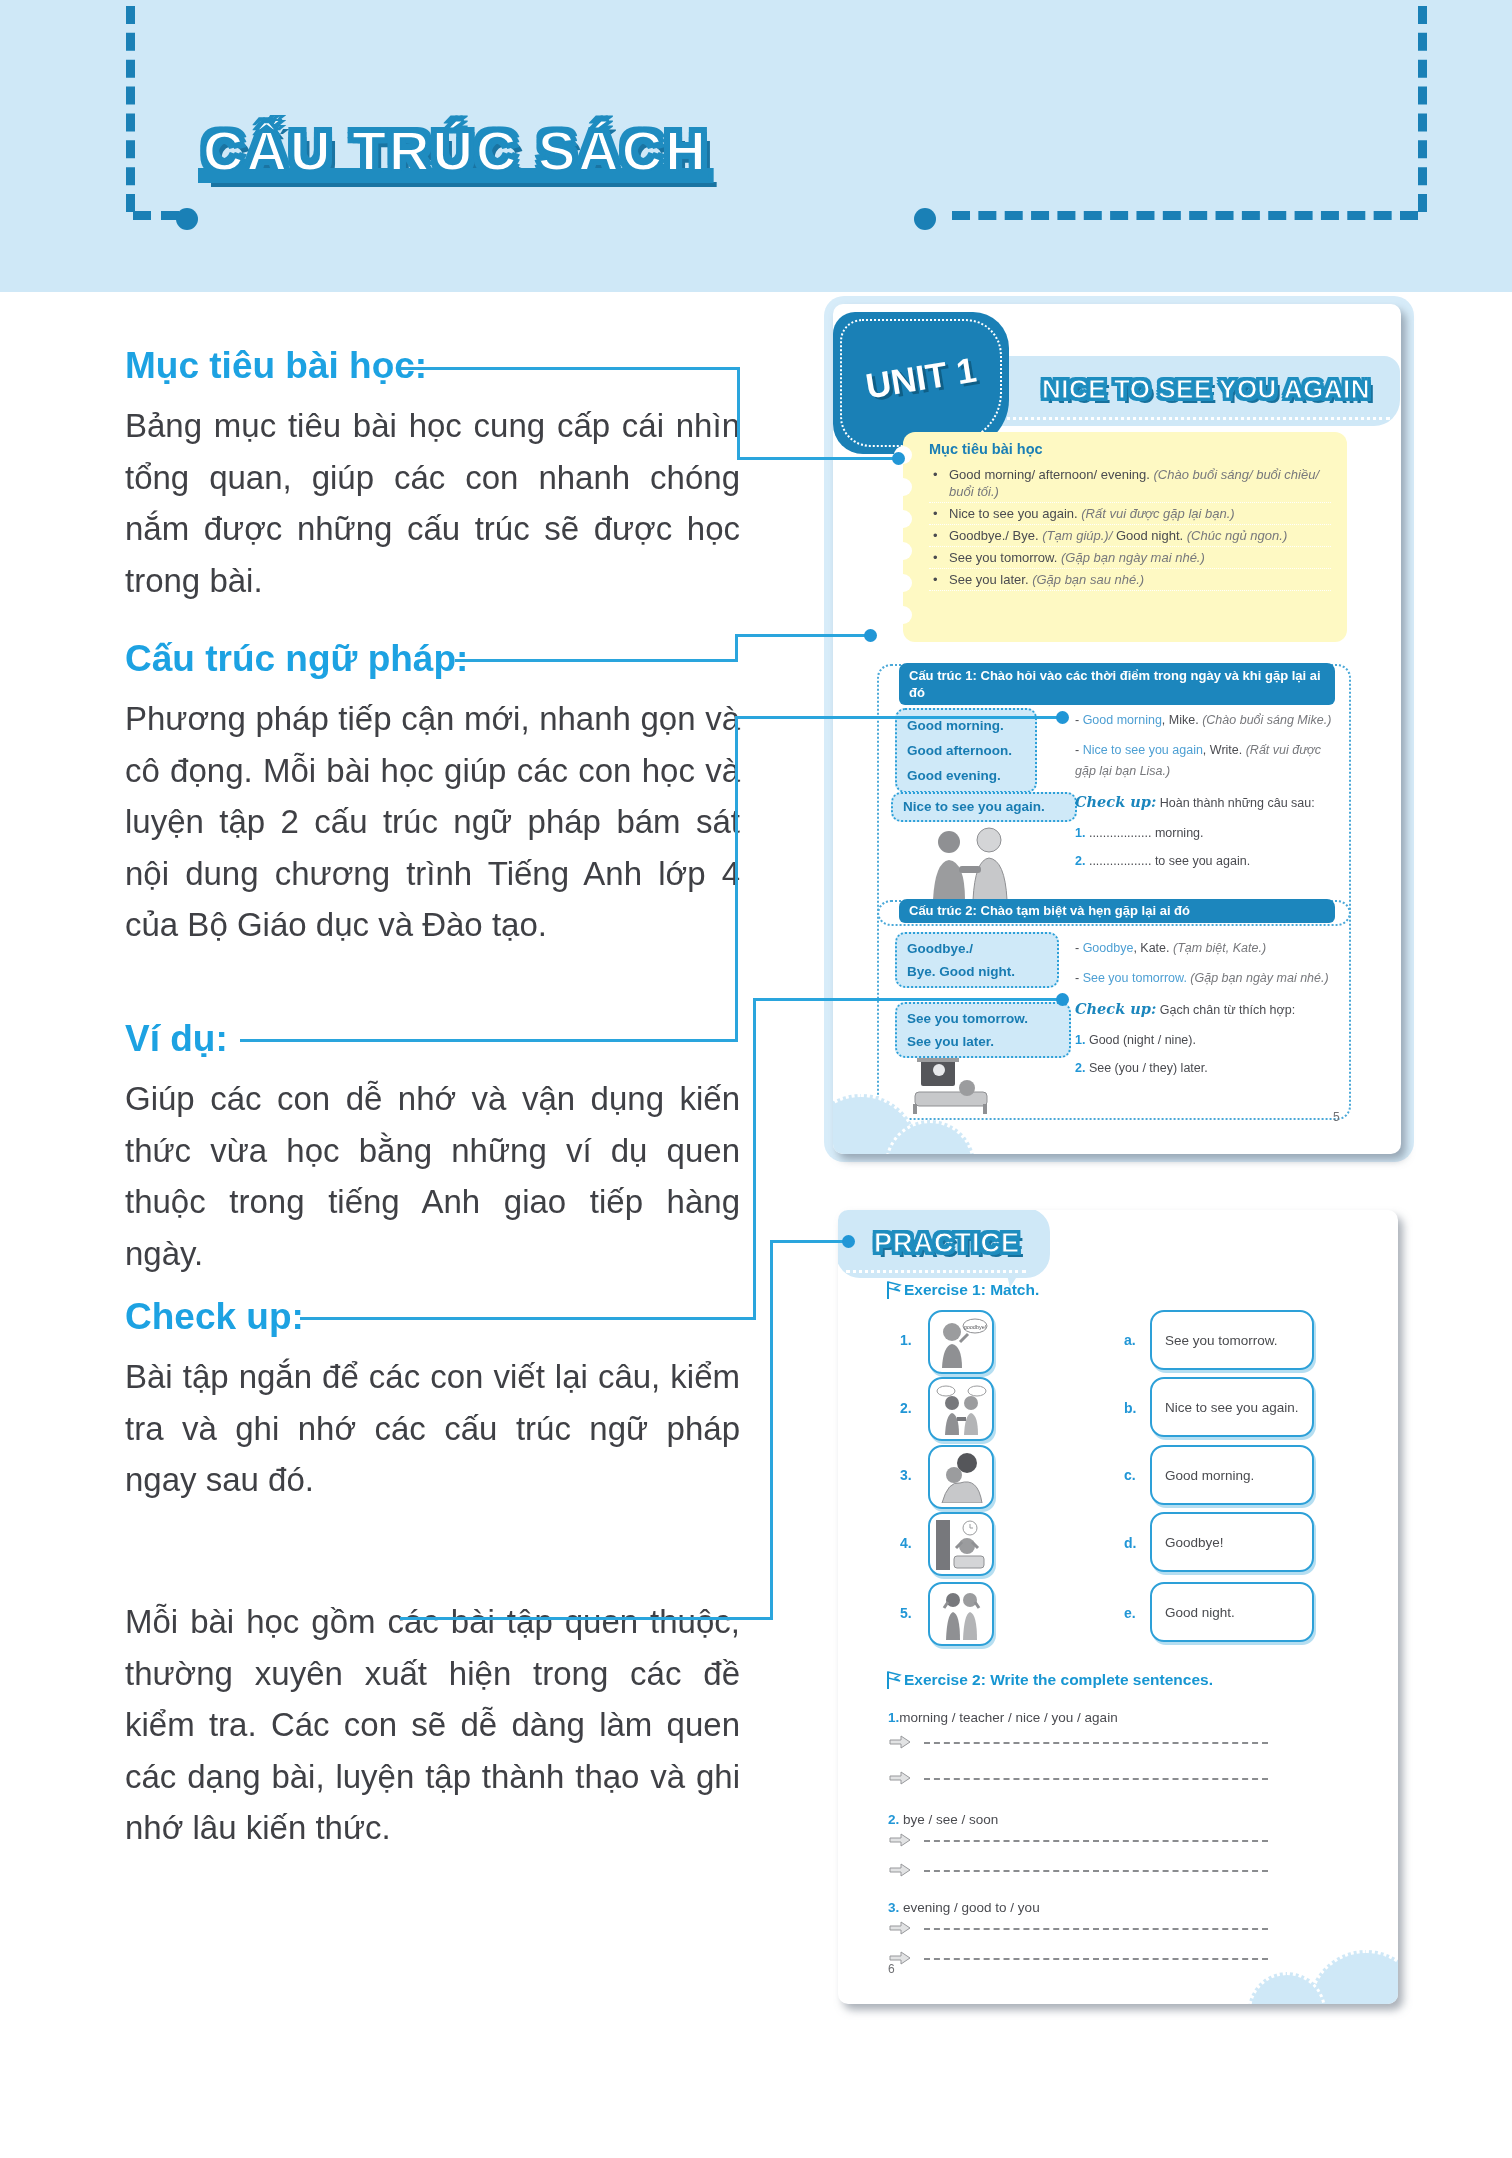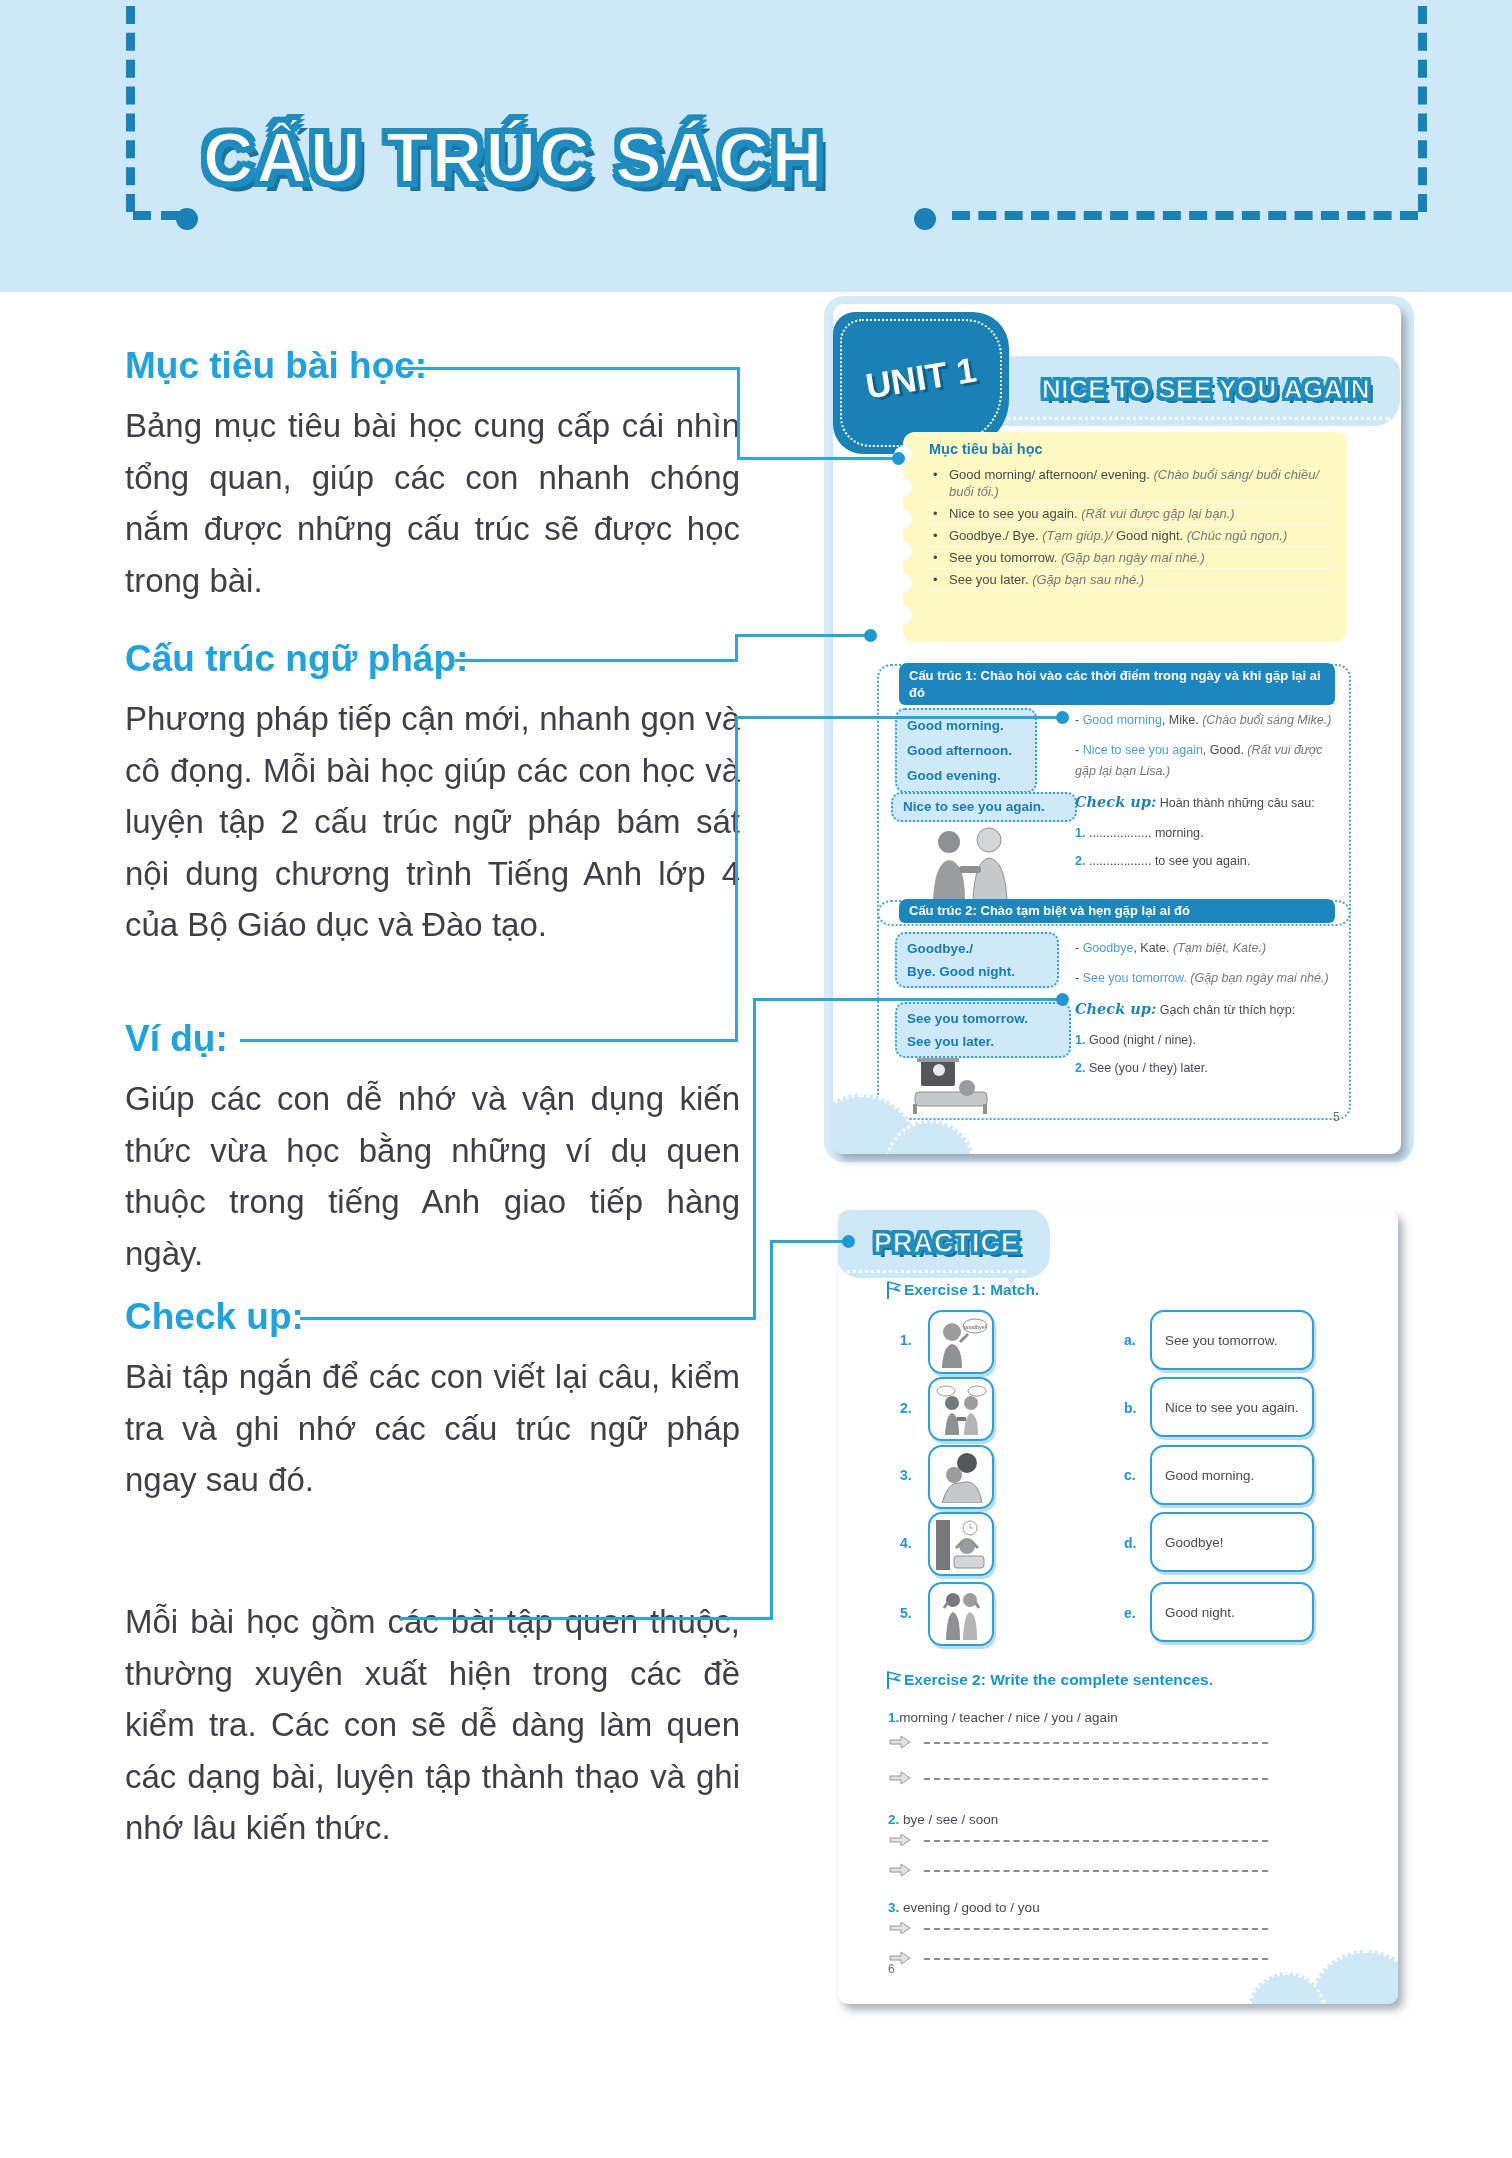--- a/index.html
+++ b/index.html
@@ -5,24 +5,24 @@
   html,body{margin:0;padding:0;background:#fff;}
   #canvas{position:relative;width:1512px;height:2158px;background:#ffffff;overflow:hidden;
           font-family:"Liberation Sans",sans-serif;}
   
   .band{position:absolute;left:0;top:0;width:1512px;height:292px;background:#cfe8f7;}
   .dash-v1{position:absolute;left:126px;top:6px;height:206px;width:0;border-left:9px dashed #1a80b6;}
   .dash-h1{position:absolute;left:133px;top:211px;width:46px;height:0;border-top:9px dashed #1a80b6;}
   .dash-h2{position:absolute;left:952px;top:211px;width:466px;height:0;border-top:9px dashed #1a80b6;}
   .dash-v2{position:absolute;left:1418px;top:6px;height:206px;width:0;border-left:9px dashed #1a80b6;}
   .bdot{position:absolute;width:22px;height:22px;border-radius:50%;background:#1a80b6;}
-  .main-title{position:absolute;left:203px;top:118px;margin:0;font-size:70px;font-weight:bold;letter-spacing:3px;
+  .main-title{position:absolute;left:203px;top:118px;margin:0;font-size:56px;font-weight:bold;letter-spacing:3px;
     color:#ffffff;-webkit-text-stroke:2px #1f8cc0;
     text-shadow:-5px -5px 0 #1f8cc0,5px -5px 0 #1f8cc0,-5px 5px 0 #1f8cc0,5px 5px 0 #1f8cc0,
-      0 -5px 0 #1f8cc0,0 5px 0 #1f8cc0,-5px 0 0 #1f8cc0,5px 0 0 #1f8cc0,8px 9px 0 #1a74a2;}
+      0 -5px 0 #1f8cc0,0 5px 0 #1f8cc0,-5px 0 0 #1f8cc0,5px 0 0 #1f8cc0,8px 9px 0 #1a74a2;text-decoration:underline;}
   
   .isec{position:absolute;left:125px;width:615px;}
   .ihead{margin:0 0 13px 0;font-size:37px;font-weight:bold;color:#1da2e2;}
   .ibody{margin:0;font-size:33px;line-height:51.5px;color:#3f4045;text-align:justify;}
   
   .cl{position:absolute;background:#2aa5dd;}
   .cdot{position:absolute;width:13px;height:13px;border-radius:50%;background:#2196d6;}
   
   .card1{position:absolute;left:824px;top:296px;width:590px;height:866px;background:#d7ecf9;border-radius:20px;}
   .page{position:absolute;background:#fff;border-radius:10px;box-shadow:5px 6px 9px rgba(100,112,126,.55);overflow:hidden;}
@@ -160,21 +160,21 @@
       <div class="chip" style="left:12px;top:126px;width:162px;line-height:20px;">Nice to see you again.</div>
       <svg width="112" height="74" style="position:absolute;left:34px;top:160px;" viewBox="0 0 112 74">
         <circle cx="36" cy="16" r="11" fill="#8f9093"></circle>
         <path d="M20 74 Q22 36 36 34 Q52 36 52 74 Z" fill="#9b9c9e"></path>
         <circle cx="76" cy="14" r="12" fill="#d4d5d7" stroke="#8f9093"></circle>
         <path d="M60 74 Q62 34 76 32 Q92 34 94 74 Z" fill="#c7c8ca" stroke="#8f9093"></path>
         <rect x="46" y="40" width="22" height="7" rx="3" fill="#8f9093"></rect>
       </svg>
       <div class="dcol" style="top:44px;">
         <p class="dline"><span>- </span><span class="dblue">Good morning</span><span>, Mike. </span><span class="vi">(Chào buổi sáng Mike.)</span></p>
-        <p class="dline"><span>- </span><span class="dblue">Nice to see you again</span><span>, Good. </span><span class="vi">(Rất vui được gặp lại bạn Lisa.)</span></p>
+        <p class="dline"><span>- </span><span class="dblue">Nice to see you again</span><span>, Write. </span><span class="vi">(Rất vui được gặp lại bạn Lisa.)</span></p>
         <p class="dline"><span class="cu-label">Check up:</span><span> Hoàn thành những câu sau:</span></p>
         <p class="citem"><span class="cnum">1.</span><span> .................. morning.</span></p>
         <p class="citem"><span class="cnum">2.</span><span> .................. to see you again.</span></p>
       </div>
     </div>
 
     <div class="strx s2box">
       <div class="strx-head" style="line-height:16px;">Cấu trúc 2: Chào tạm biệt và hẹn gặp lại ai đó</div>
       <div class="chip" style="left:16px;top:30px;width:140px;line-height:23px;">
         <div>Goodbye./</div>

